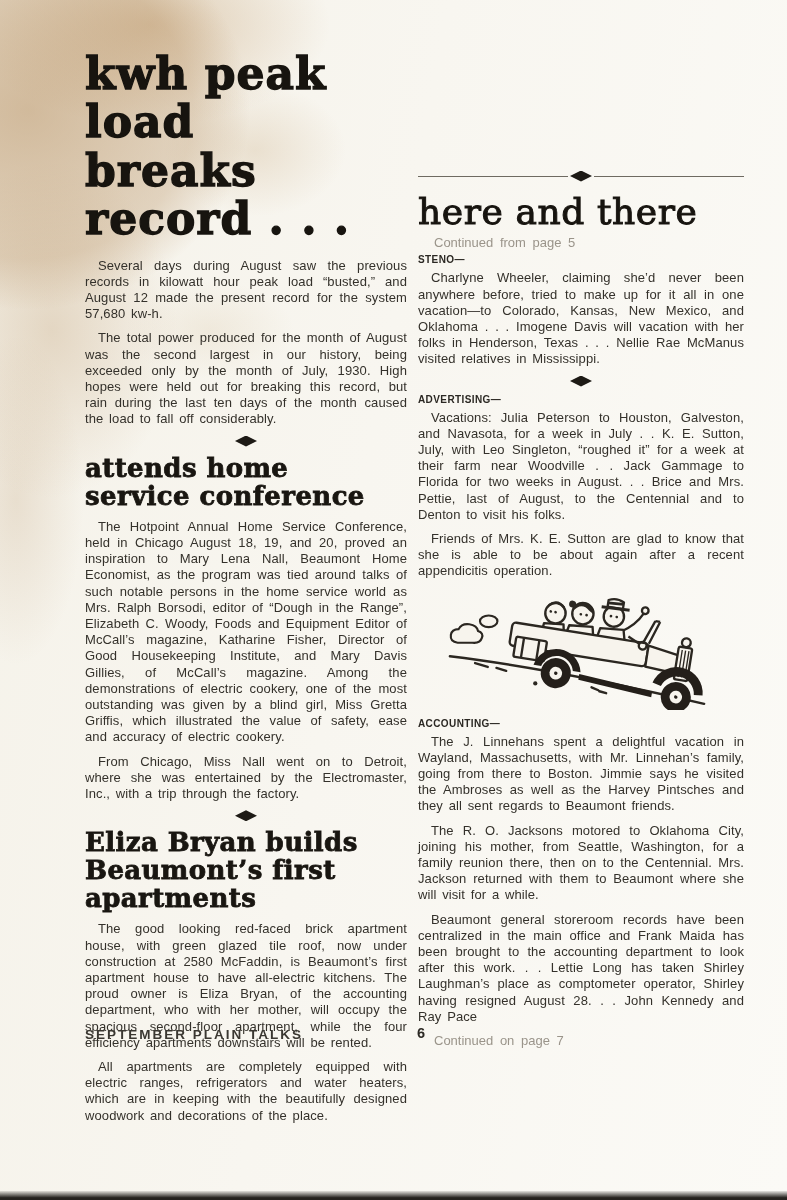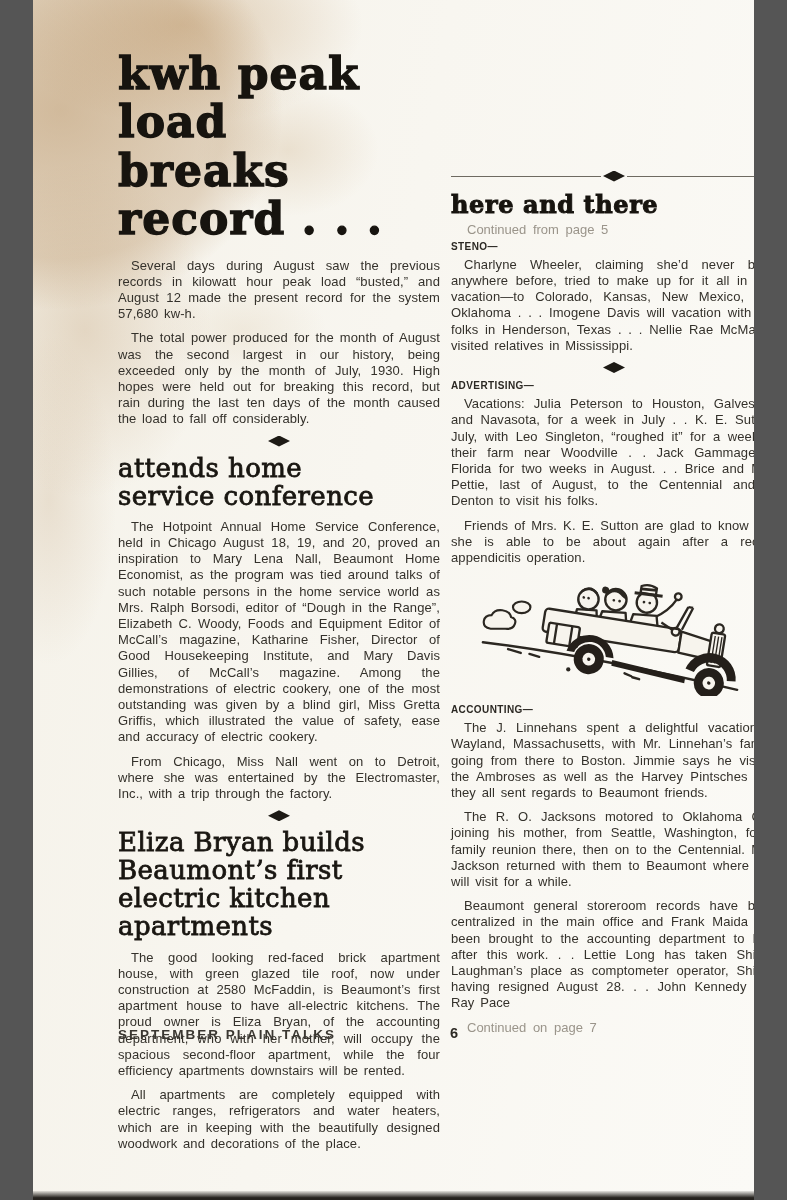--- a/index.html
+++ b/index.html
@@ -1,17 +1,17 @@
 <!DOCTYPE html>
 <html><head>
 <meta charset="utf-8">
 <style>
   html,body { margin:0; padding:0; background:#555; }
   .page {
-    position:relative; width:721px; height:1200px; margin:0 auto;
+    position:relative; width:787px; height:1200px; margin:0 auto;
     background:linear-gradient(100deg,#f5f2e9 0%,#f8f6f0 45%,#fbfaf6 100%);
     overflow:hidden;
     font-family:"Liberation Sans",sans-serif;
     color:#33302a;
   }
   
   .stain {
     position:absolute; inset:0; pointer-events:none;
     background:
       radial-gradient(ellipse 300px 270px at 28px 110px, rgba(176,134,84,0.52), rgba(176,134,84,0.30) 55%, rgba(176,134,84,0) 74%),
@@ -29,28 +29,28 @@
   .col-right { position:absolute; left:418px; top:170px; width:326px; }
 
   h1.headline {
     margin:0 0 14px 0;
     font-family:"DejaVu Serif",serif; font-weight:900;
     font-size:44px; line-height:1.1; letter-spacing:1px;
     color:#17140f; -webkit-text-stroke:1.3px #17140f;
   }
   h2.sec {
     margin:4px 0 9px 0;
-    font-family:"DejaVu Serif",serif; font-weight:400;
+    font-family:"DejaVu Serif",serif; font-weight:700;
     font-size:26px; line-height:1.08; letter-spacing:0.4px;
     color:#191611; -webkit-text-stroke:0.8px #191611;
   }
   h2.big {
     margin:10px 0 3px 0;
-    font-family:"DejaVu Serif",serif; font-weight:700;
-    font-size:24px; line-height:1.12; letter-spacing:0.6px;
+    font-family:"DejaVu Serif",serif; font-weight:400;
+    font-size:36px; line-height:1.12; letter-spacing:0.6px;
     color:#17140f; -webkit-text-stroke:1px #17140f;
   }
   .ln { display:block; }
   p.body {
     margin:0 0 8px 0; font-size:13px; line-height:16.2px;
     text-align:justify; word-spacing:2px; letter-spacing:0.1px;
     text-indent:13px; color:#34312b;
   }
   .diamond-sep {
     width:22px; height:11px; margin:7px auto 7px auto;
@@ -97,21 +97,20 @@
       <span class="ln">service conference</span>
     </h2>
     <p class="body">The Hotpoint Annual Home Service Conference, held in Chicago August 18, 19, and 20, proved an inspiration to Mary Lena Nall, Beaumont Home Economist, as the program was tied around talks of such notable persons in the home service world as Mrs. Ralph Borsodi, editor of “Dough in the Range”, Elizabeth C. Woody, Foods and Equipment Editor of McCall’s magazine, Katharine Fisher, Director of Good Housekeeping Institute, and Mary Davis Gillies, of McCall’s magazine.  Among the demonstrations of electric cookery, one of the most outstanding was given by a blind girl, Miss Gretta Griffis, which illustrated the value of safety, ease and accuracy of electric cookery.</p>
     <p class="body">From Chicago, Miss Nall went on to Detroit, where she was entertained by the Electromaster, Inc., with a trip through the factory.</p>
 
     <div class="diamond-sep"></div>
 
     <h2 class="sec">
       <span class="ln">Eliza Bryan builds</span>
       <span class="ln">Beaumont’s first</span>
-      <span class="ln">electric kitchen</span>
       <span class="ln">apartments</span>
     </h2>
     <p class="body">The good looking red-faced brick apartment house, with green glazed tile roof, now under construction at 2580 McFaddin, is Beaumont’s first apartment house to have all-electric kitchens.  The proud owner is Eliza Bryan, of the accounting department, who with her mother, will occupy the spacious second-floor apartment, while the four efficiency apartments downstairs will be rented.</p>
     <p class="body">All apartments are completely equipped with electric ranges, refrigerators and water heaters, which are in keeping with the beautifully designed woodwork and decorations of the place.</p>
   </div>
 
   <div class="col-right">
     <div class="rulewrap">
       <div class="hr"></div>
       <div class="diamond-sep"></div>

